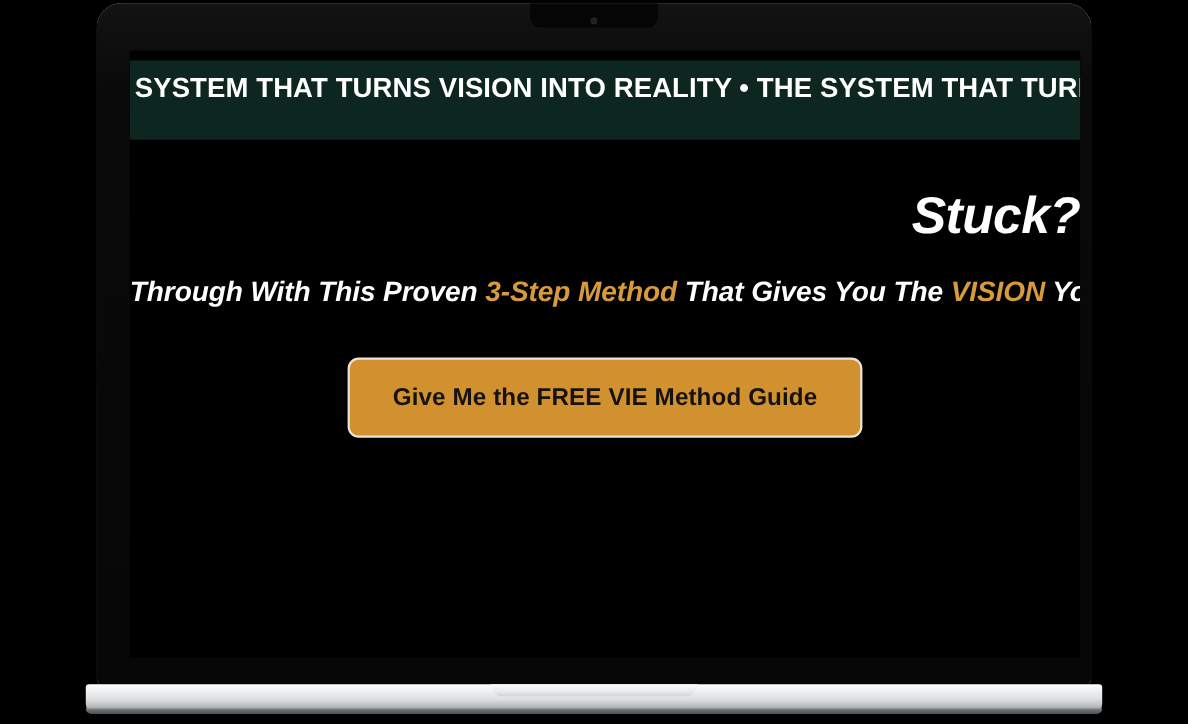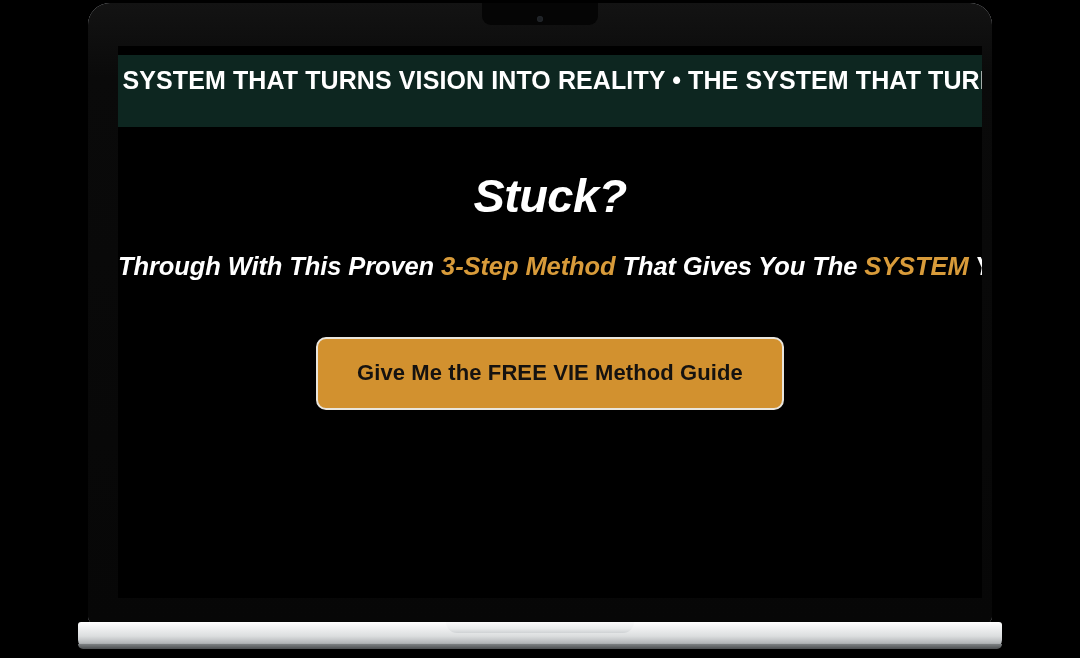--- a/index.html
+++ b/index.html
@@ -132,20 +132,21 @@
   .headline {
     color: #ffffff;
     font-weight: bold;
     font-style: italic;
     font-size: 47px;
     line-height: 60px;
     letter-spacing: -0.6px;
     font-family: "Liberation Sans", sans-serif;
     margin: 0;
     white-space: nowrap;
+    text-align: right;
   }
   .headline-line { display: block; }
 
   .subheadline {
     margin-top: 23px;
     color: #ffffff;
     font-weight: bold;
     font-style: italic;
     font-size: 25.5px;
     line-height: 34px;
@@ -170,21 +171,20 @@
     font-size: 22px;
     font-weight: bold;
     font-family: "Liberation Sans", sans-serif;
     letter-spacing: 0.1px;
     padding: 23px 39px 24px 39px;
     border: 2px solid #e9e5dd;
     border-radius: 10px;
     cursor: pointer;
     line-height: 1;
     white-space: nowrap;
-    margin-top: 12px;
   }
 
   
   .base {
     position: absolute;
     left: 0;
     top: 622px;
     width: 924px;
     height: 27px;
     border-radius: 3px 3px 9px 9px;
@@ -238,21 +238,21 @@
             </div>
           </div>
 
           <div class="hero">
 
             <div class="headline">
               <span class="headline-line">Stuck?</span>
             </div>
 
             <div class="subheadline">
-              <span>Through With This Proven </span><span class="accent">3-Step Method</span><span> That Gives You The </span><span class="accent">SYSTEM</span><span> You've</span>
+              <span>Through With This Proven </span><span class="accent">3-Step Method</span><span> That Gives You The </span><span class="accent">VISION</span><span> You've</span>
             </div>
 
             <div class="cta-wrap">
               <button class="cta-button">Give Me the FREE VIE Method Guide</button>
             </div>
 
           </div>
         </div>
       </div>
     </div>

